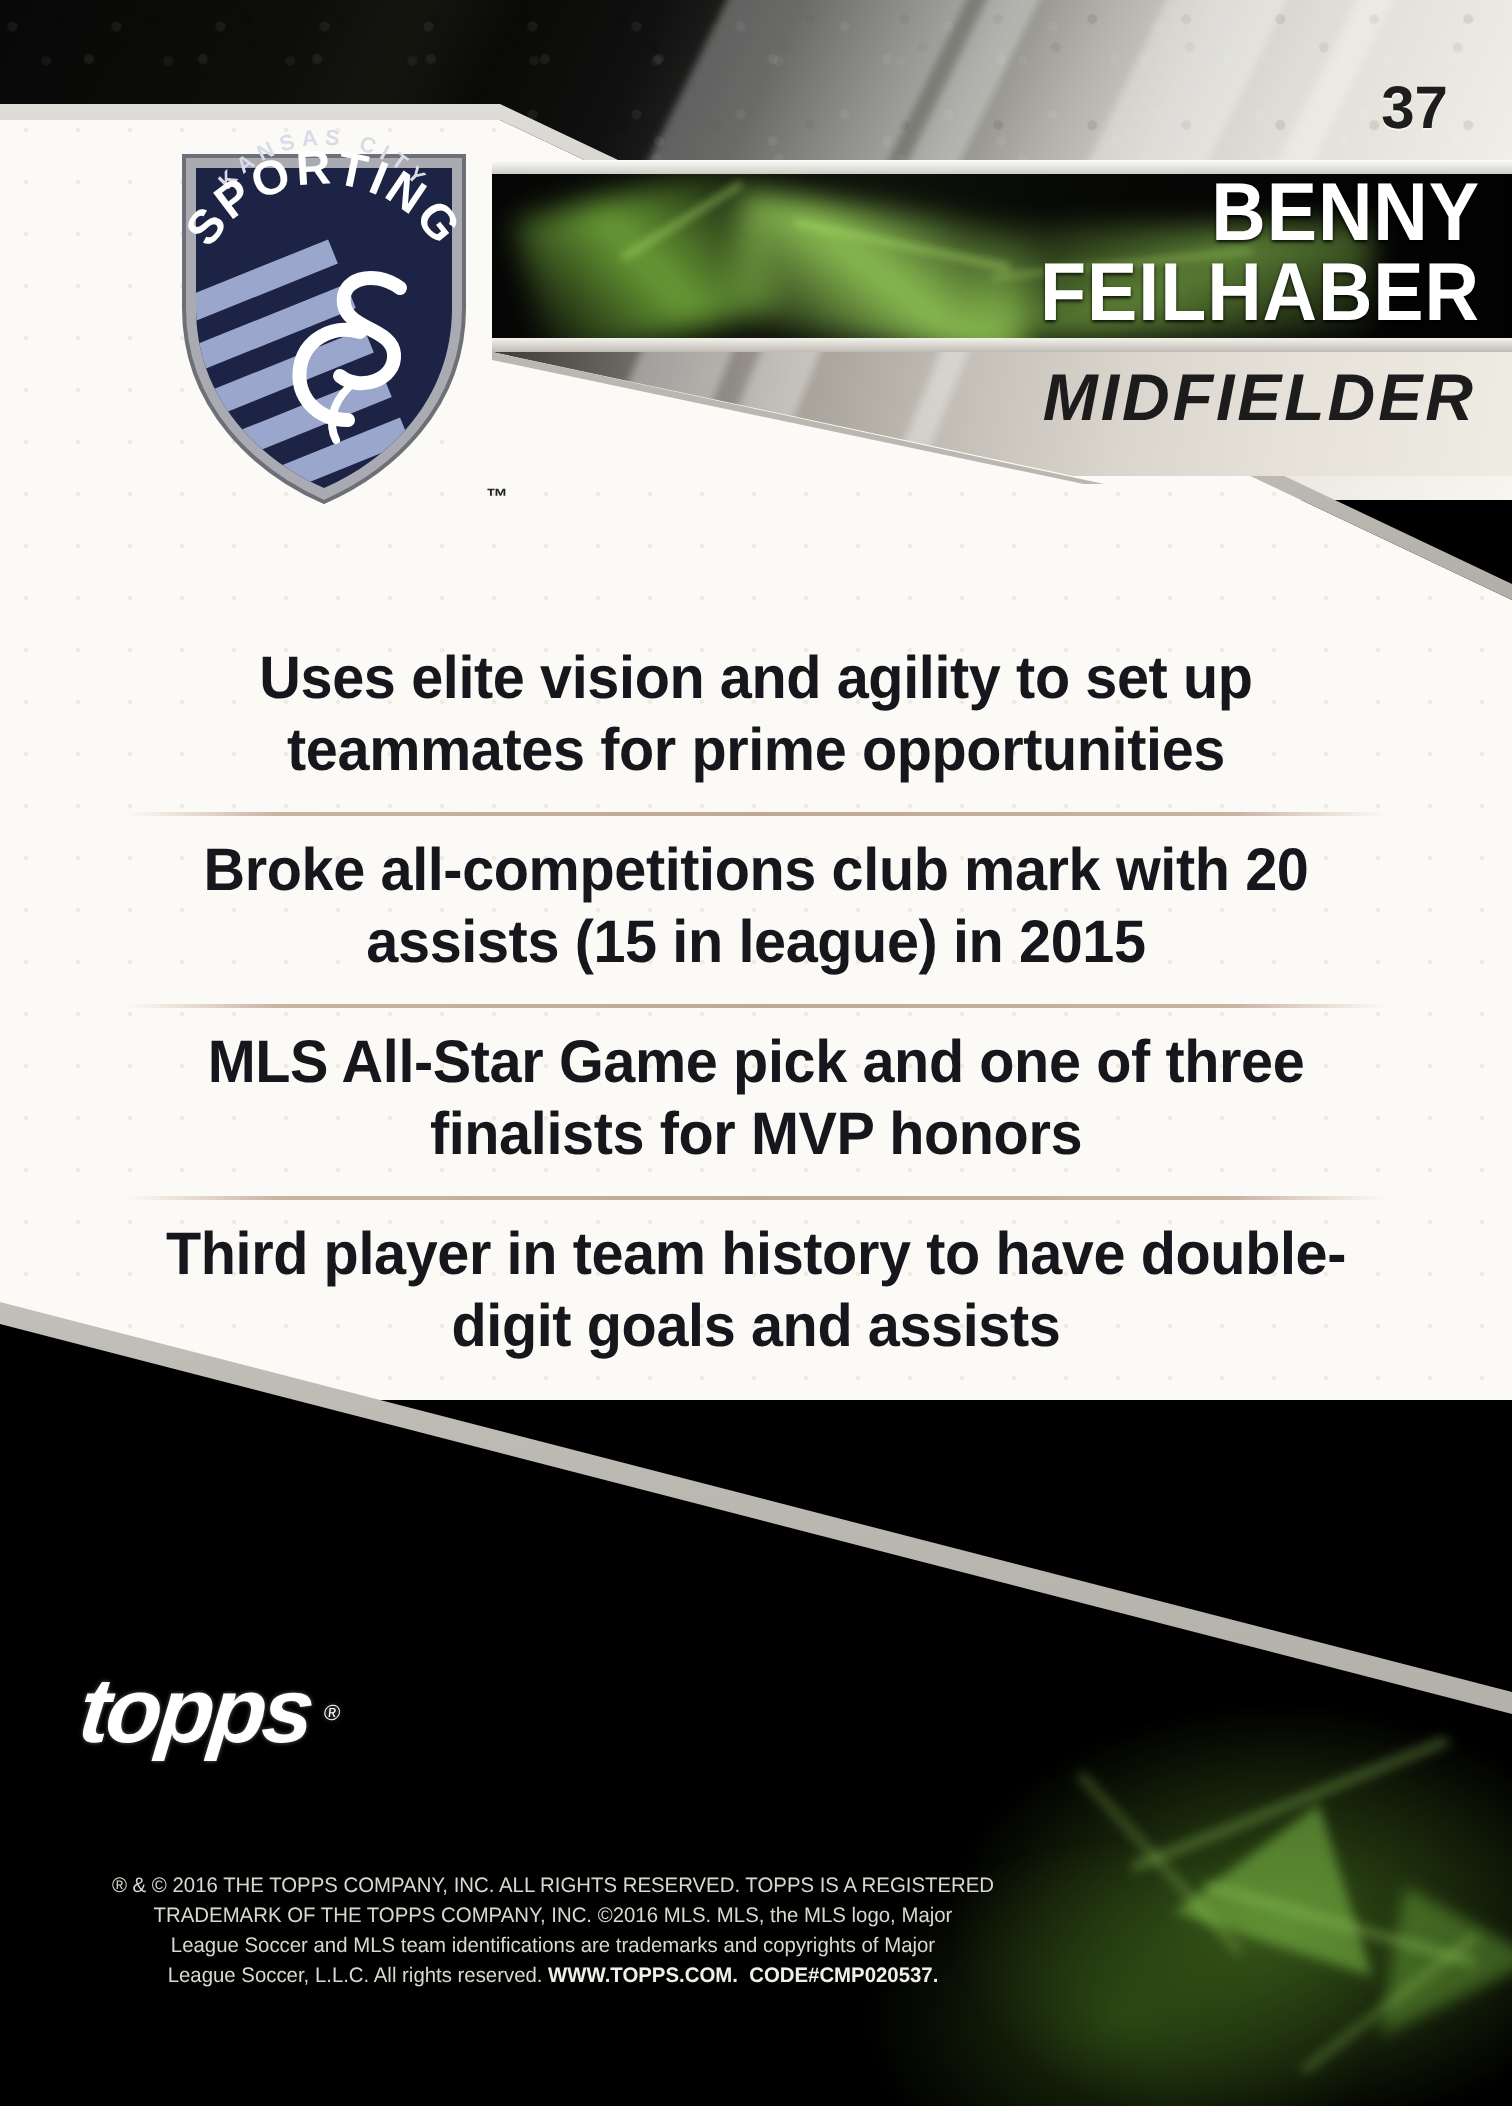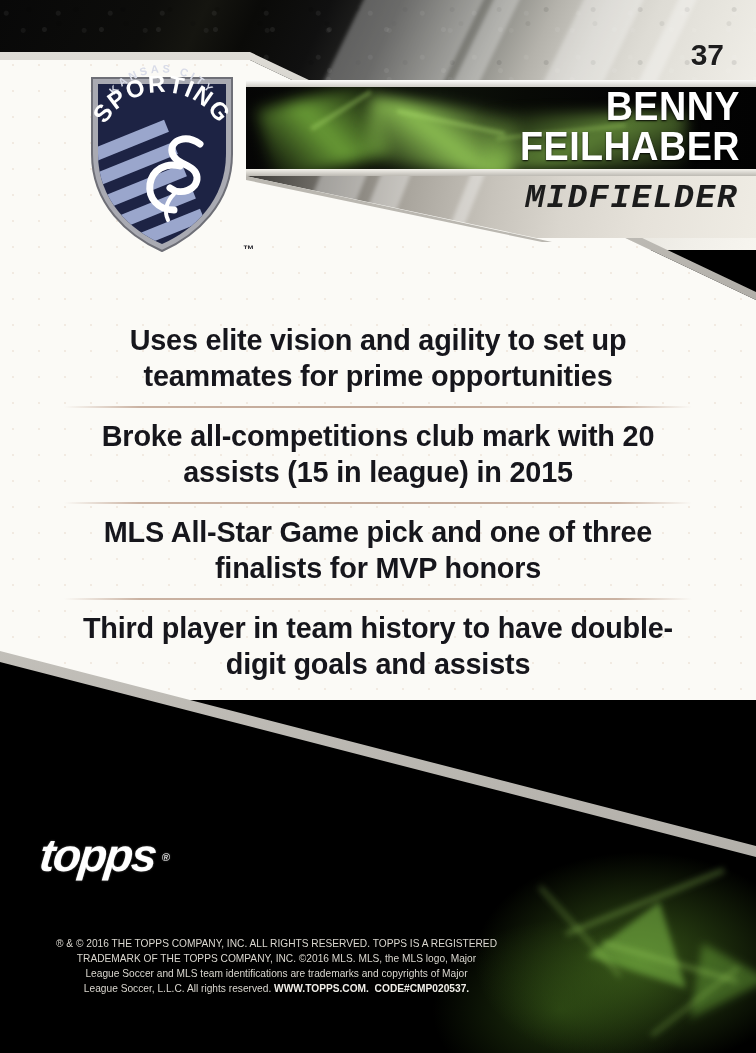--- a/index.html
+++ b/index.html
@@ -109,21 +109,21 @@
     background:linear-gradient(100deg,#3d3b38 0%,#6e6b65 14%,#a6a29a 30%,#c7c3bb 48%,#dad6ce 62%,#e6e2da 78%,#efece4 100%);
     overflow:hidden;
   }
   .pos-band .pstreak{position:absolute;background:rgba(255,255,255,.35);transform:skewX(-22deg);filter:blur(2px);}
   .pb1{left:120px;top:-10px;width:30px;height:90px;}
   .pb2{left:210px;top:-10px;width:14px;height:90px;background:rgba(255,255,255,.5);}
   .pb3{left:60px;top:-10px;width:46px;height:90px;background:rgba(40,40,38,.35);}
   .position{
     position:absolute;right:18px;top:180px;
     color:#1c1c1c;
-    font-family:Liberation Mono, monospace;
+    font-family:Liberation Sans, sans-serif;
     font-style:italic;font-weight:700;
     font-size:33px;letter-spacing:1.5px;
     z-index:6;
   }
   
   .pos-wedge{
     position:absolute;left:246px;top:176px;width:510px;height:64px;
     background:#fbfaf6;
     clip-path:polygon(0 0, 0 64px, 300px 64px);
     z-index:5;

